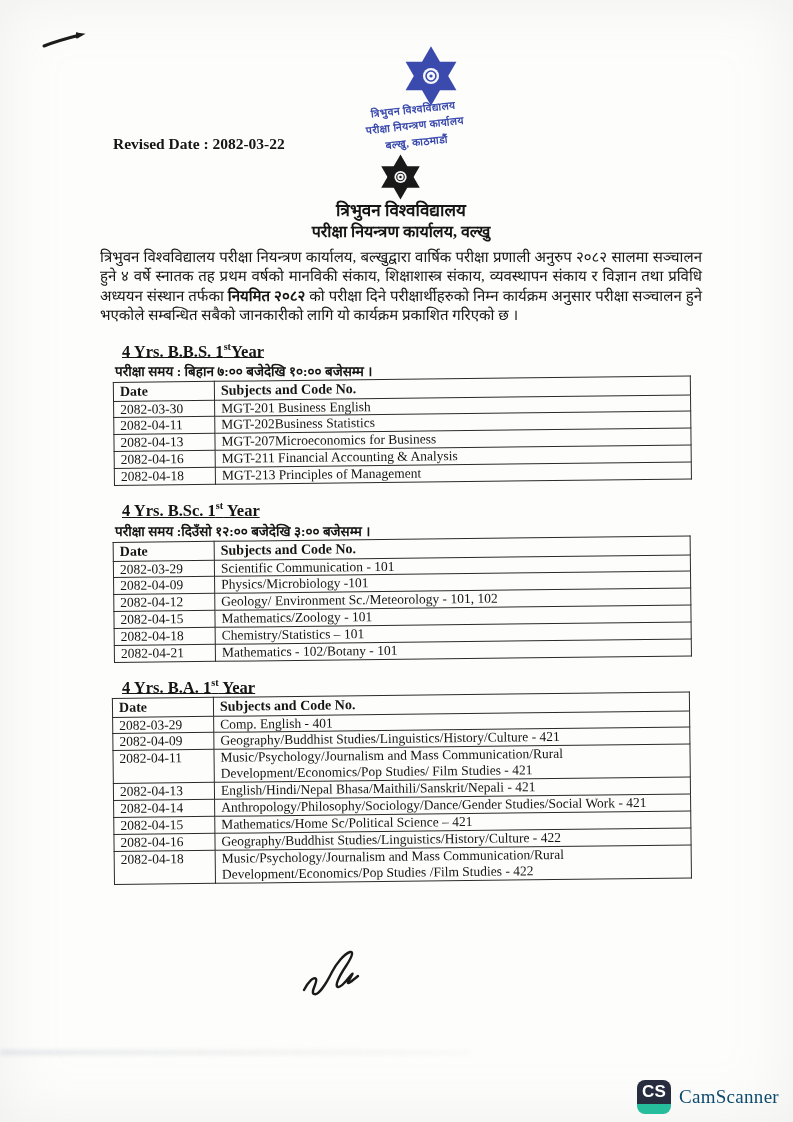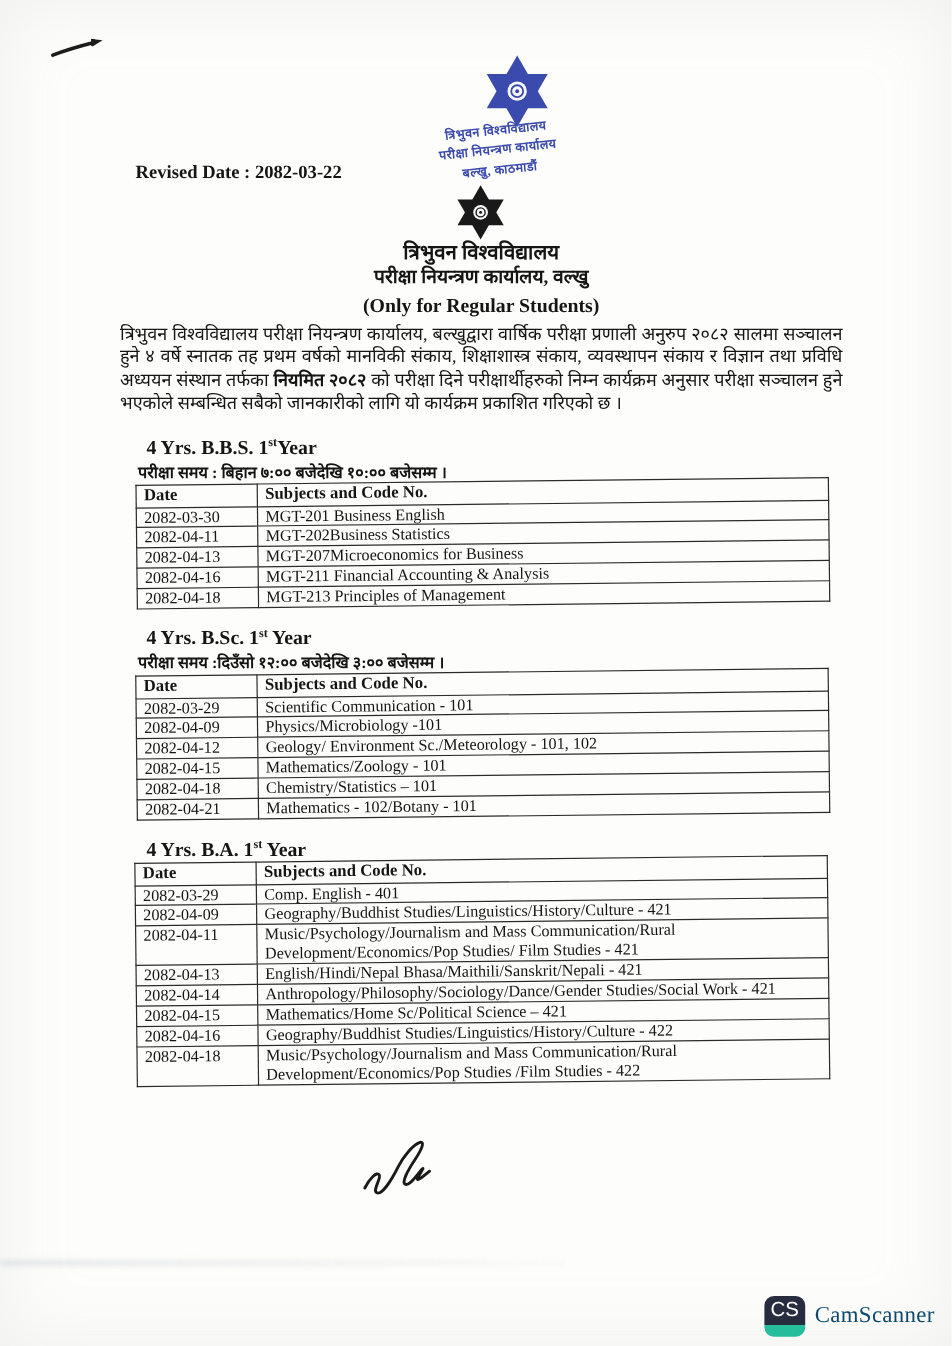--- a/index.html
+++ b/index.html
@@ -25,21 +25,21 @@
   .content { position:absolute; left:100px; top:200px; width:602px; }
   .org-line1 { text-align:center; font-weight:bold; font-size:17px; line-height:1.3; }
   .org-line2 { text-align:center; font-weight:bold; font-size:16px; line-height:1.3; }
   .doc-title { text-align:center; font-weight:bold; font-size:17.5px; margin-top:8px; }
   .doc-title sup, .sec-heading sup { font-size:0.62em; }
   .doc-subtitle { text-align:center; font-weight:bold; font-size:16.5px; margin-top:2px; }
   .intro { font-size:15px; line-height:19.4px; text-align:justify; margin-top:5px; }
   .intro .b { font-weight:bold; }
 
   .exam-section { margin-top:14px; }
-  .sec-heading { margin:0 0 1px 22px; font-size:16.5px; font-weight:bold; }
+  .sec-heading { margin:0 0 1px 22px; font-size:16.5px; font-weight:bold;text-decoration:underline; }
   .time-line { margin-left:15px; font-size:13.5px; font-weight:bold; margin-bottom:2px; }
   .exam-table {
     margin-left:14px; width:578px; border-collapse:collapse;
     transform:rotate(-0.65deg); transform-origin:0 100%;
     font-size:13.5px;
   }
   .exam-table th, .exam-table td {
     border:1.5px solid #2b2b2b; padding:0 6px; line-height:1.18;
     text-align:left; vertical-align:top;
   }
@@ -51,21 +51,21 @@
   .smudge { position:absolute; left:0; top:1050px; width:470px; height:5px;
     background:linear-gradient(90deg, rgba(185,190,200,0.35), rgba(185,190,200,0.05));
     filter:blur(2px); }
 
   .camscanner { position:absolute; right:14px; bottom:8px; display:flex; align-items:center; gap:8px; }
   .cs-box {
     width:34px; height:34px; border-radius:8px;
     background:linear-gradient(180deg,#272c3f 0%,#272c3f 72%,#26bd9c 72%,#26bd9c 100%);
     display:flex; align-items:flex-start; justify-content:center;
     font-family:"Liberation Sans","DejaVu Sans",sans-serif;
-    color:#ffffff; font-weight:normal; font-size:17px; line-height:24px;
+    color:#ffffff; font-weight:bold; font-size:17px; line-height:24px;
   }
   .cs-label { font-size:19px; color:#0c4a6e; letter-spacing:0.3px; }
 </style>
 </head>
 <body>
 
 <div class="page">
 
   <svg class="pen-stroke" width="44" height="22" viewBox="0 0 44 22">
     <path d="M2,16 C12,12 26,8 38,5 L34,4 L39,4.6 L35,7" stroke="#1c1c1c" stroke-width="3" fill="none" stroke-linecap="round"></path>
@@ -96,21 +96,20 @@
     </g>
     <circle cx="50" cy="50" r="13" fill="#f6f6f4"></circle>
     <circle cx="50" cy="50" r="8" fill="none" stroke="#191919" stroke-width="2.5"></circle>
     <circle cx="50" cy="50" r="2.6" fill="#191919"></circle>
   </svg>
 
   <div class="content">
     <div class="org-line1">त्रिभुवन विश्वविद्यालय</div>
     <div class="org-line2">परीक्षा नियन्त्रण कार्यालय, वल्खु</div>
 
-    <div class="doc-subtitle">(Only for Regular Students)</div>
 
     <p class="intro"><span>त्रिभुवन विश्वविद्यालय परीक्षा नियन्त्रण कार्यालय, बल्खुद्वारा वार्षिक परीक्षा प्रणाली अनुरुप २०८२ सालमा सञ्चालन हुने ४ वर्षे स्नातक तह प्रथम वर्षको मानविकी संकाय, शिक्षाशास्त्र संकाय, व्यवस्थापन संकाय र विज्ञान तथा प्रविधि अध्ययन संस्थान तर्फका </span><span class="b">नियमित २०८२</span><span> को परीक्षा दिने परीक्षार्थीहरुको निम्न कार्यक्रम अनुसार परीक्षा सञ्चालन हुने भएकोले सम्बन्धित सबैको जानकारीको लागि यो कार्यक्रम प्रकाशित गरिएको छ ।</span></p>
 
     <div id="sections">
   <section class="exam-section">
     <h3 class="sec-heading"><span class="hpre">4 Yrs. B.B.S. 1</span><sup class="hsup">st</sup><span class="hpost">Year</span></h3>
     <div class="time-line">परीक्षा समय : बिहान ७:०० बजेदेखि १०:०० बजेसम्म ।</div>
     <table class="exam-table">
       <thead>
         <tr>

